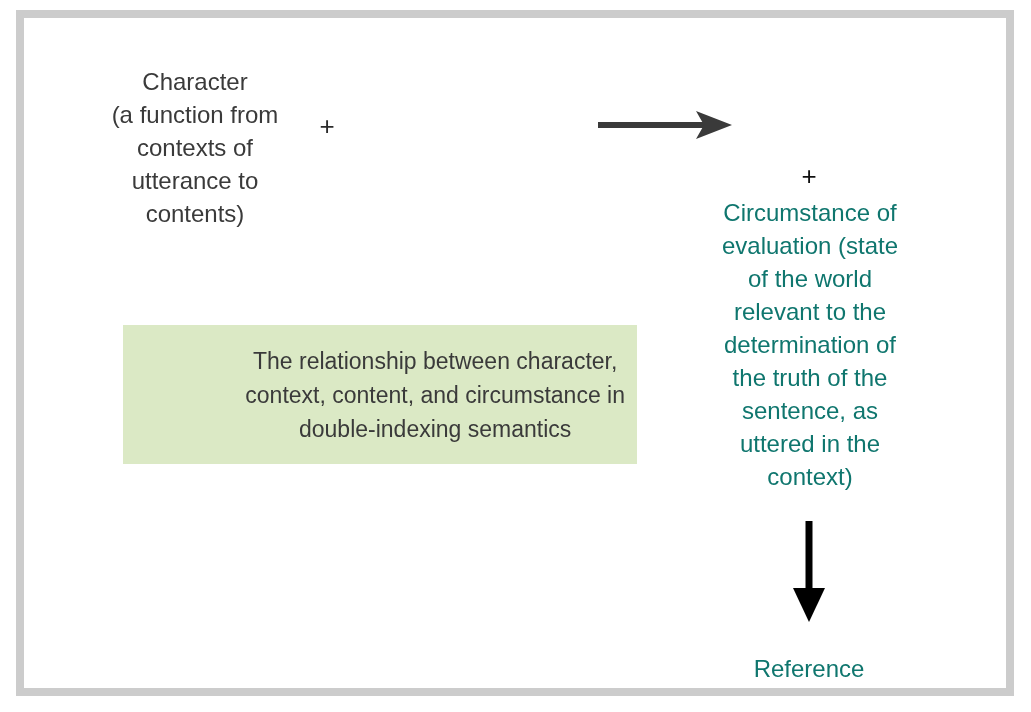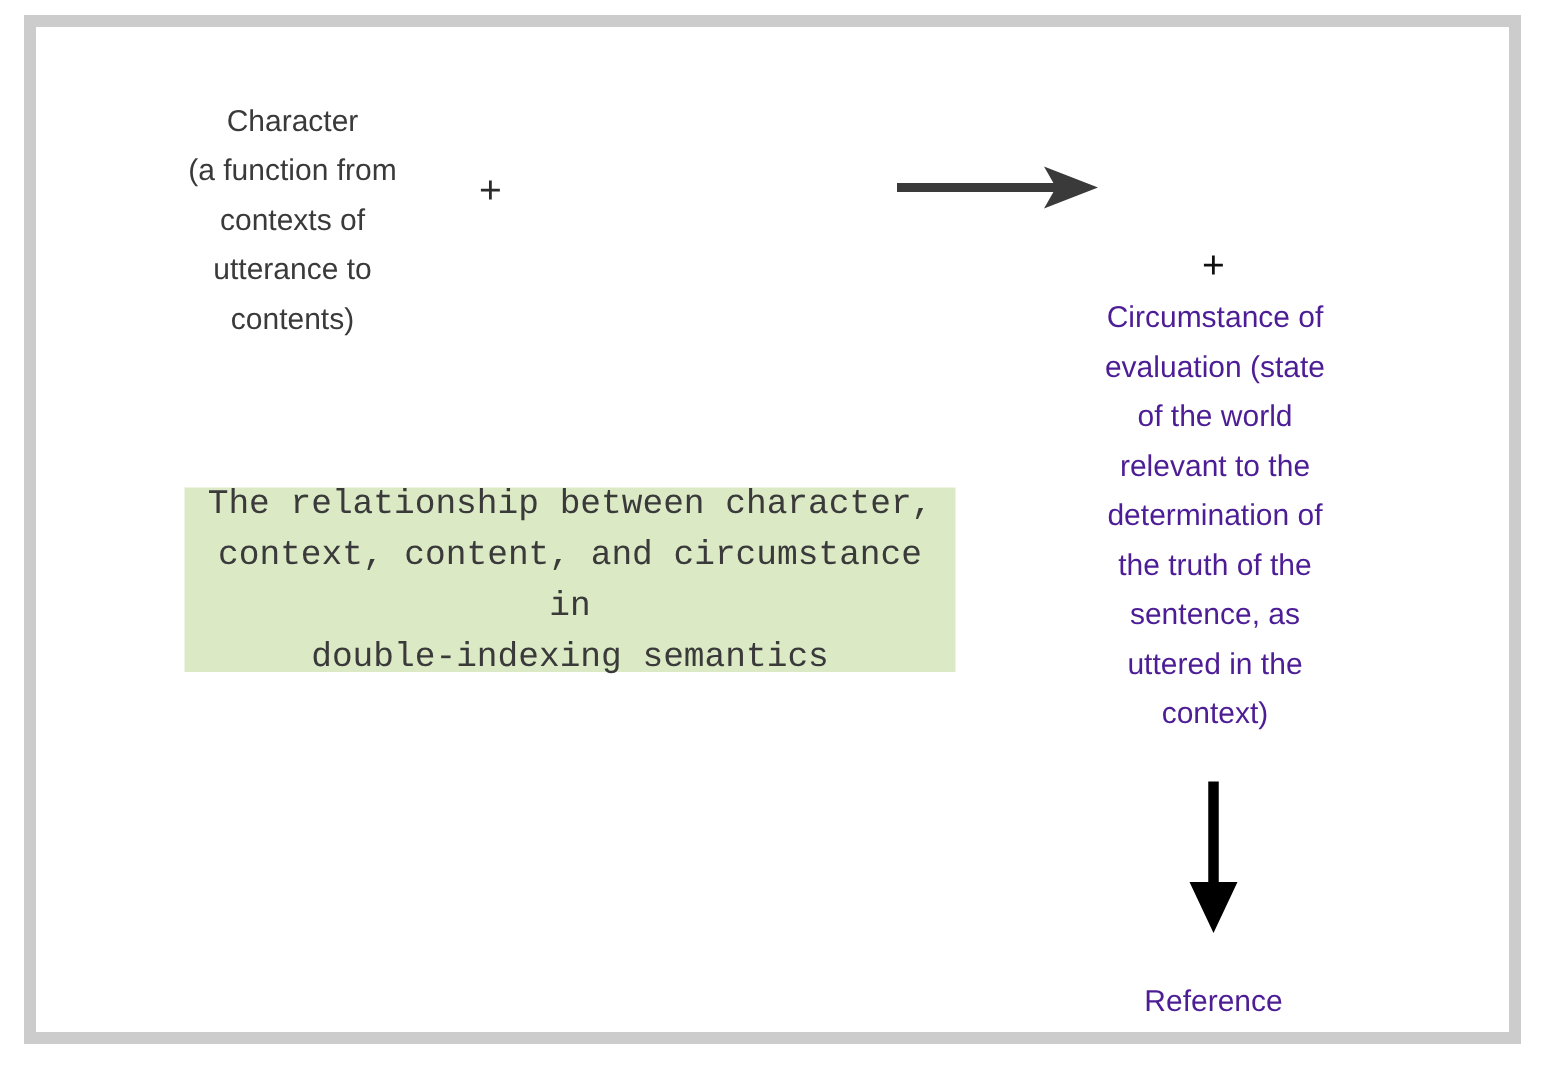--- a/index.html
+++ b/index.html
@@ -33,26 +33,26 @@
     box-sizing: border-box;
     border: 8px solid #cccccc;
     background: #ffffff;
   }
 
   
   .txt {
     position: absolute;
     text-align: center;
     color: #3a3a3a;
-    font-size: 20px;
+    font-size: 24px;
     line-height: 33px;
     white-space: pre-line;
   }
   .txt.black {
-    color: #4c1d95;
+    color: #0f766e;
   }
 
   
   #block-character {
     left: 80px;
     top: 65px;
     width: 230px;
   }
 
   
@@ -116,27 +116,26 @@
     top: 652px;
     width: 186px;
   }
 
   
   #caption-box {
     position: absolute;
     left: 123px;
     top: 325px;
     width: 514px;
-    height: 123px;
+    height: 139px;
     background: #dbe9c5;
     box-sizing: border-box;
     display: flex;
     align-items: center;
-    justify-content: flex-start;
-    font-family: Liberation Mono, monospace;
+    justify-content: flex-end;
   }
   #caption-text {
     color: #3a3a3a;
     font-size: 23px;
     line-height: 34px;
     text-align: center;
     white-space: pre-line;
     padding: 0 12px;
   }
 </style>

